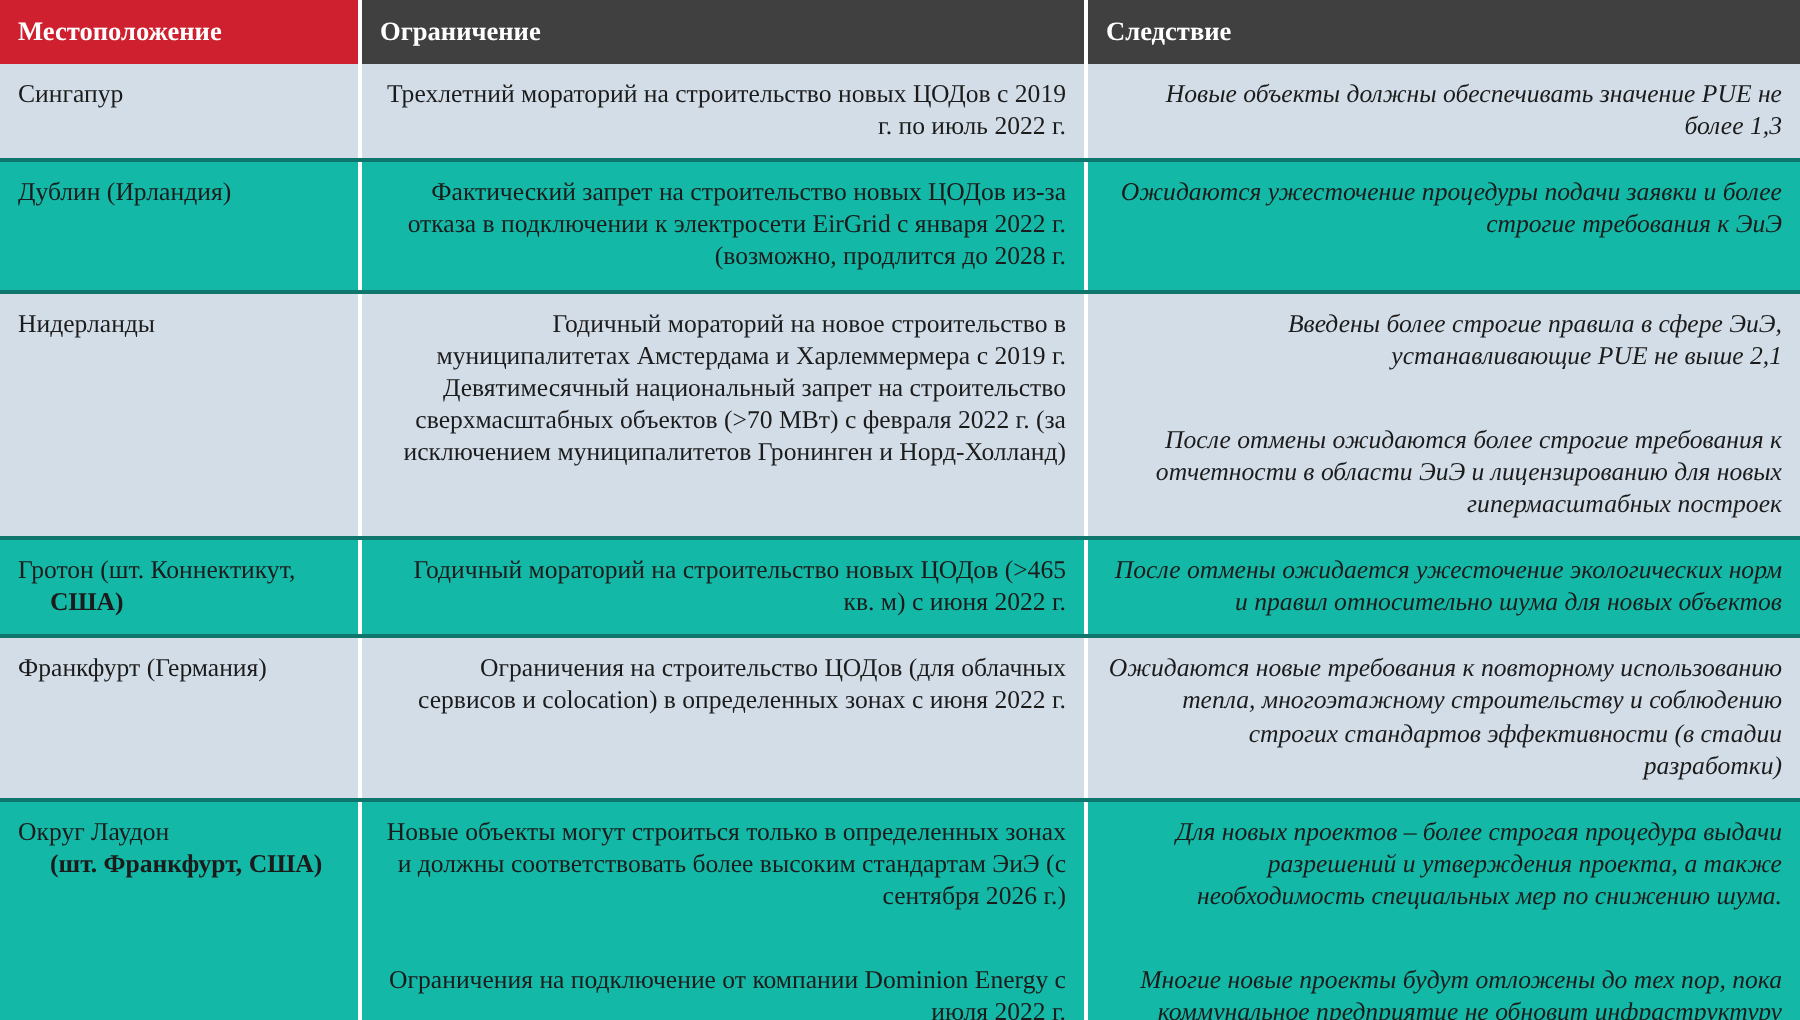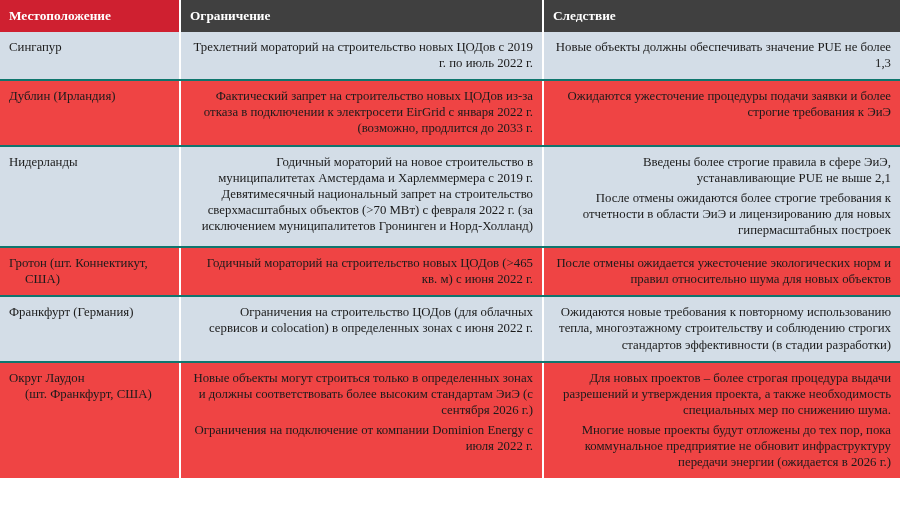--- a/index.html
+++ b/index.html
@@ -59,29 +59,30 @@
 
   td.col-loc {
     background: #d3dde7;
     font-size: 12.8px;
   }
   td.col-rest {
     background: #d3dde7;
   }
   td.col-cons {
     background: #d3dde7;
+    font-style: italic;
   }
   tr.alt td.col-loc,
   tr.alt td.col-rest,
   tr.alt td.col-cons {
-    background: #ef4444;
+    background: #14b8a6;
   }
   .para { margin: 0; text-align: right; }
-  .para + .para { margin-top: 4px; }
-  .loc-sub { display: block; padding-left: 16px; }
+  .para + .para { margin-top: 26px; }
+  .loc-sub { display: block; padding-left: 16px; font-weight: bold; }
 </style>
 </head>
 <body>
 
 <div class="table-wrap">
   <table class="reg-table">
     <colgroup>
       <col class="c0">
         <col class="c1">
         <col class="c2">
@@ -105,21 +106,21 @@
         <td class="col-cons">
           <p class="para">Новые объекты должны обеспечивать значение PUE не более 1,3</p>
         </td>
       </tr>
 
       <tr class="alt">
         <td class="col-loc">
           <span>Дублин (Ирландия)</span>
         </td>
         <td class="col-rest">
-          <p class="para">Фактический запрет на строительство новых ЦОДов из-за отказа в подключении к электросети EirGrid с января 2022 г. (возможно, продлится до 2033 г.</p>
+          <p class="para">Фактический запрет на строительство новых ЦОДов из-за отказа в подключении к электросети EirGrid с января 2022 г. (возможно, продлится до 2028 г.</p>
         </td>
         <td class="col-cons">
           <p class="para">Ожидаются ужесточение процедуры подачи заявки и более строгие требования к ЭиЭ</p>
         </td>
       </tr>
 
       <tr>
         <td class="col-loc">
           <span>Нидерланды</span>
         </td>

